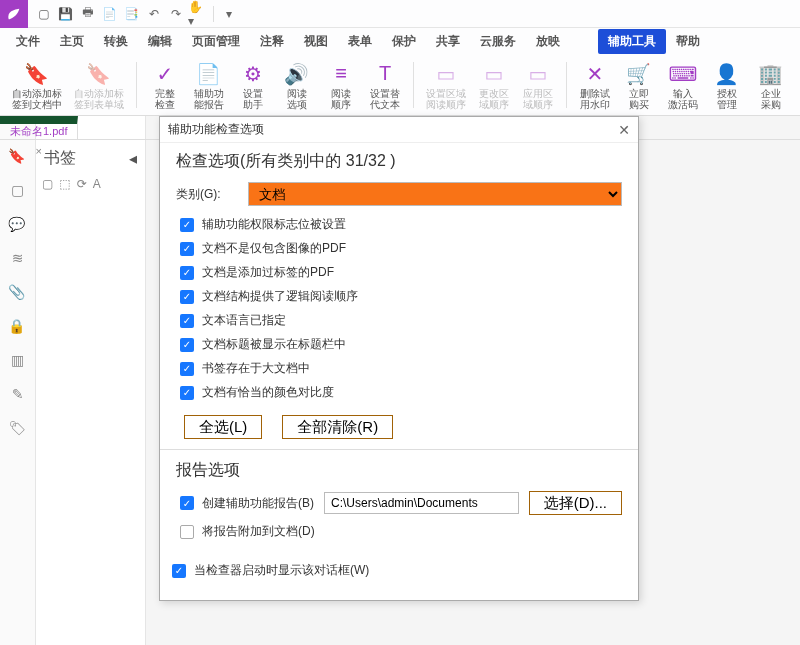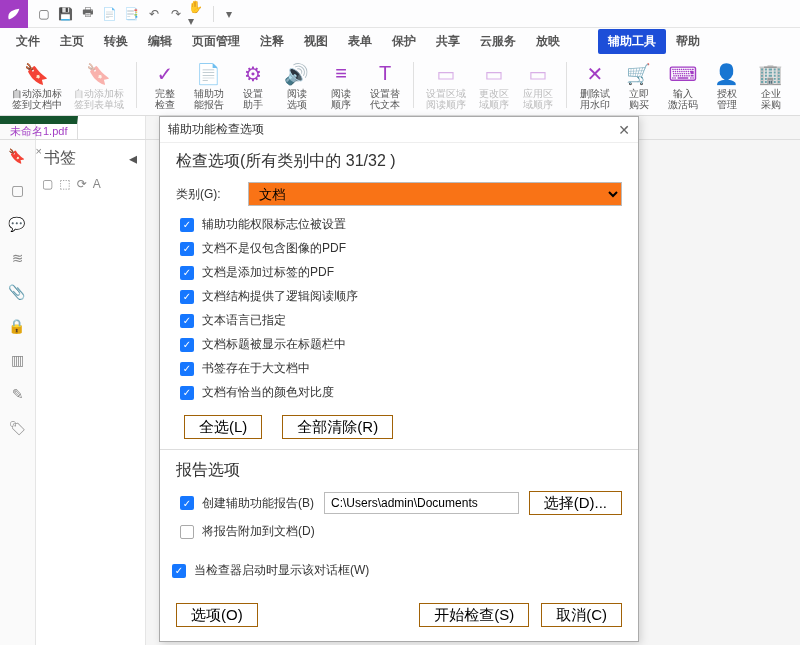--- a/index.html
+++ b/index.html
@@ -282,20 +282,15 @@
         <div class="chk" style="margin:0;">
           <span class="cbox off"></span>
           <span>将报告附加到文档(D)</span>
         </div>
       </div>
       <div style="height:14px"></div>
       <div class="chk" style="margin-left:-4px;">
         <span class="cbox">✓</span>
         <span>当检查器启动时显示该对话框(W)</span>
       </div>
-      <div class="footer">
-        <button class="dlgbtn left">选项(O)</button>
-        <button class="dlgbtn" style="min-width:110px">开始检查(S)</button>
-        <button class="dlgbtn" style="min-width:80px">取消(C)</button>
-      </div>
     </div>
   </div>
 </div>
 
 </body></html>

